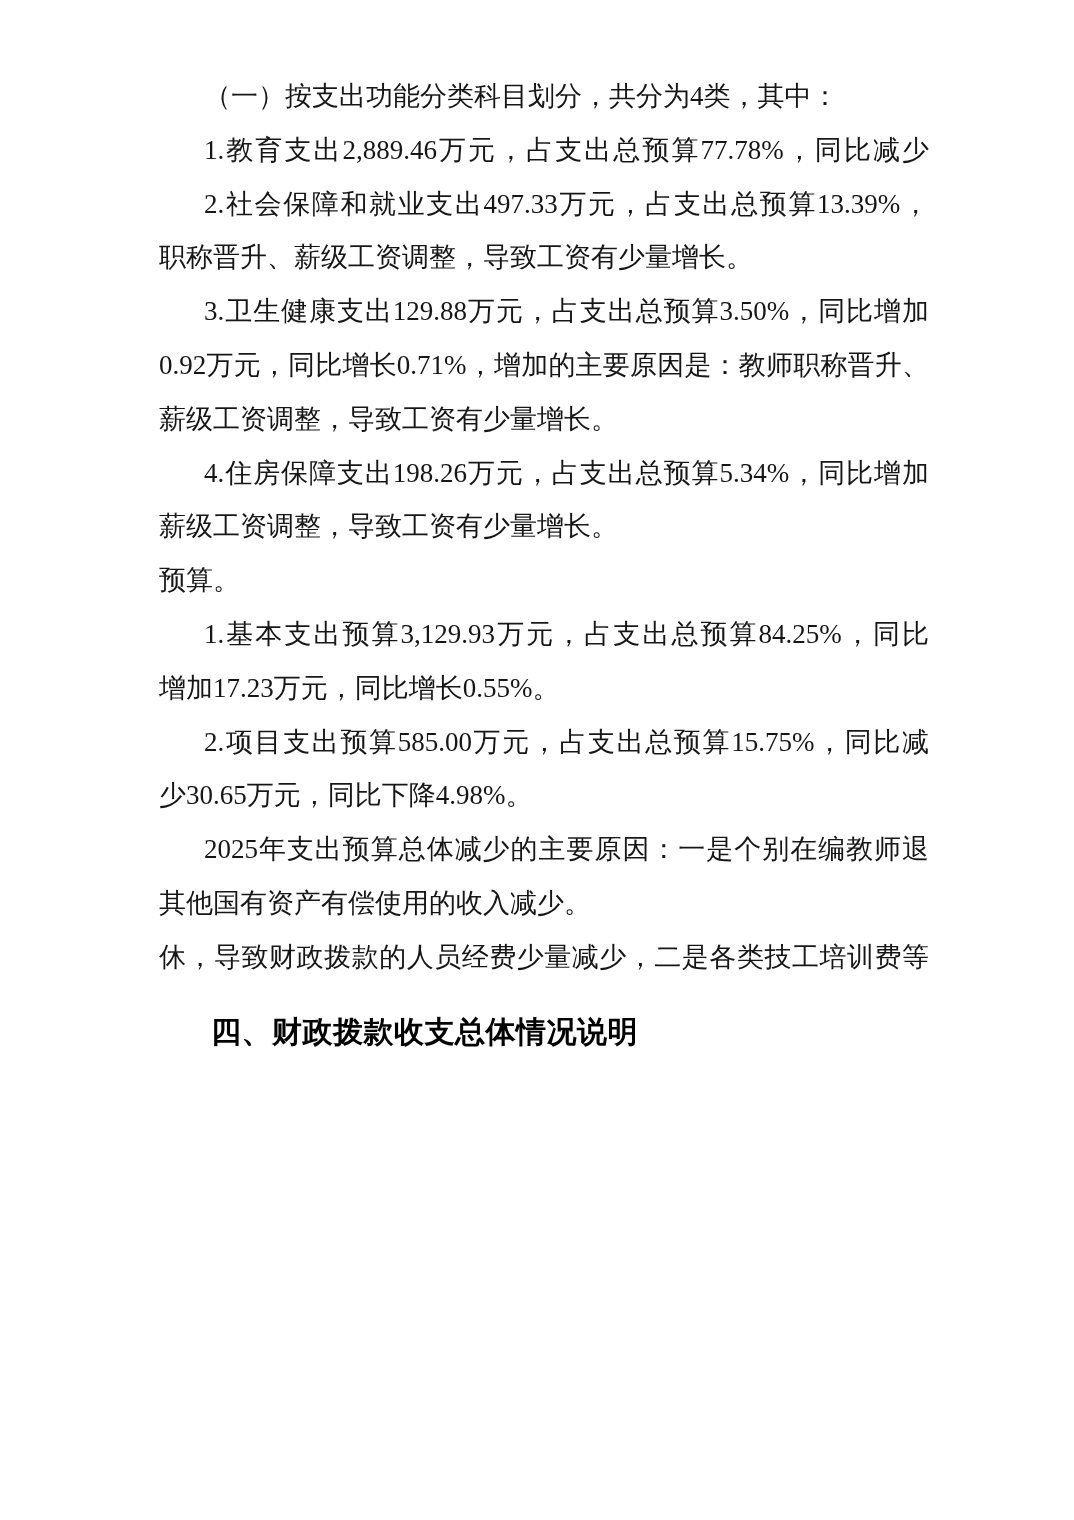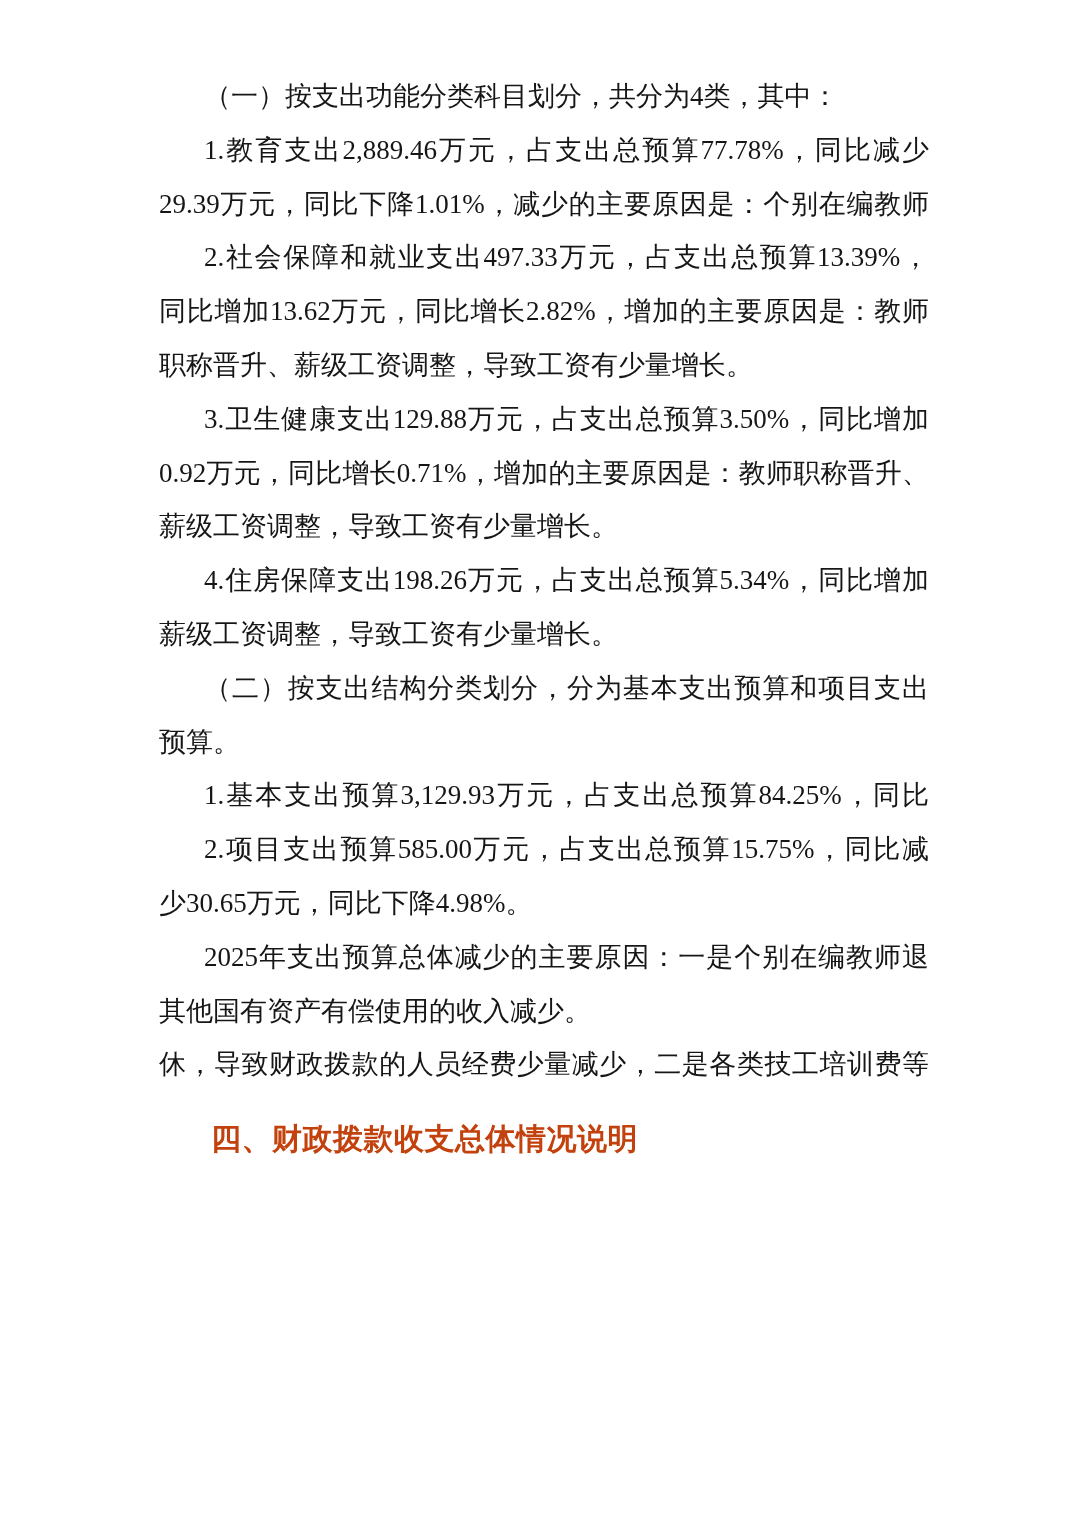--- a/index.html
+++ b/index.html
@@ -36,52 +36,50 @@
     text-indent: 45px;
   }
   .heading {
     margin: 20px 0 0 0;
     font-family: "Liberation Sans", "DejaVu Sans", sans-serif;
     font-weight: 700;
     font-size: 30px;
     line-height: 53.8px;
     text-indent: 52px;
     letter-spacing: 0.5px;
-    color: #c2410c;
+    color: #000000;
   }
   .footer {
     position: absolute;
     left: 0;
     right: 0;
     top: 1478px;
     text-align: center;
     font-family: "Liberation Sans", "DejaVu Sans", sans-serif;
     font-size: 23px;
     color: #1a1a1a;
   }
 </style>
 </head>
 <body>
 
 <div class="page">
   <div class="doc-body">
     <div class="ln ind">（一）按支出功能分类科目划分，共分为4类，其中：</div>
     <div class="ln ind jus">1.教育支出2,889.46万元，占支出总预算77.78%，同比减少</div>
-    <div class="ln jus">29.39万元，同比下降1.01%，减少的主要原因是：个别在编教师</div>
     <div class="ln ind jus">2.社会保障和就业支出497.33万元，占支出总预算13.39%，</div>
-    <div class="ln jus">同比增加13.62万元，同比增长2.82%，增加的主要原因是：教师</div>
     <div class="ln">职称晋升、薪级工资调整，导致工资有少量增长。</div>
     <div class="ln ind jus">3.卫生健康支出129.88万元，占支出总预算3.50%，同比增加</div>
     <div class="ln jus">0.92万元，同比增长0.71%，增加的主要原因是：教师职称晋升、</div>
     <div class="ln">薪级工资调整，导致工资有少量增长。</div>
     <div class="ln ind jus">4.住房保障支出198.26万元，占支出总预算5.34%，同比增加</div>
     <div class="ln">薪级工资调整，导致工资有少量增长。</div>
-    <div class="ln ind jus">（二）按支出结构分类划分，分为基本支出预算和项目支出</div>
     <div class="ln">预算。</div>
     <div class="ln ind jus">1.基本支出预算3,129.93万元，占支出总预算84.25%，同比</div>
+    <div class="ln">增加17.23万元，同比增长0.55%。</div>
     <div class="ln ind jus">2.项目支出预算585.00万元，占支出总预算15.75%，同比减</div>
     <div class="ln">少30.65万元，同比下降4.98%。</div>
     <div class="ln ind jus">2025年支出预算总体减少的主要原因：一是个别在编教师退</div>
     <div class="ln">其他国有资产有偿使用的收入减少。</div>
     <div class="ln jus">休，导致财政拨款的人员经费少量减少，二是各类技工培训费等</div>
     <h2 class="heading">四、财政拨款收支总体情况说明</h2>
   </div>
   <div class="footer">- 3 -</div>
 </div>
 

